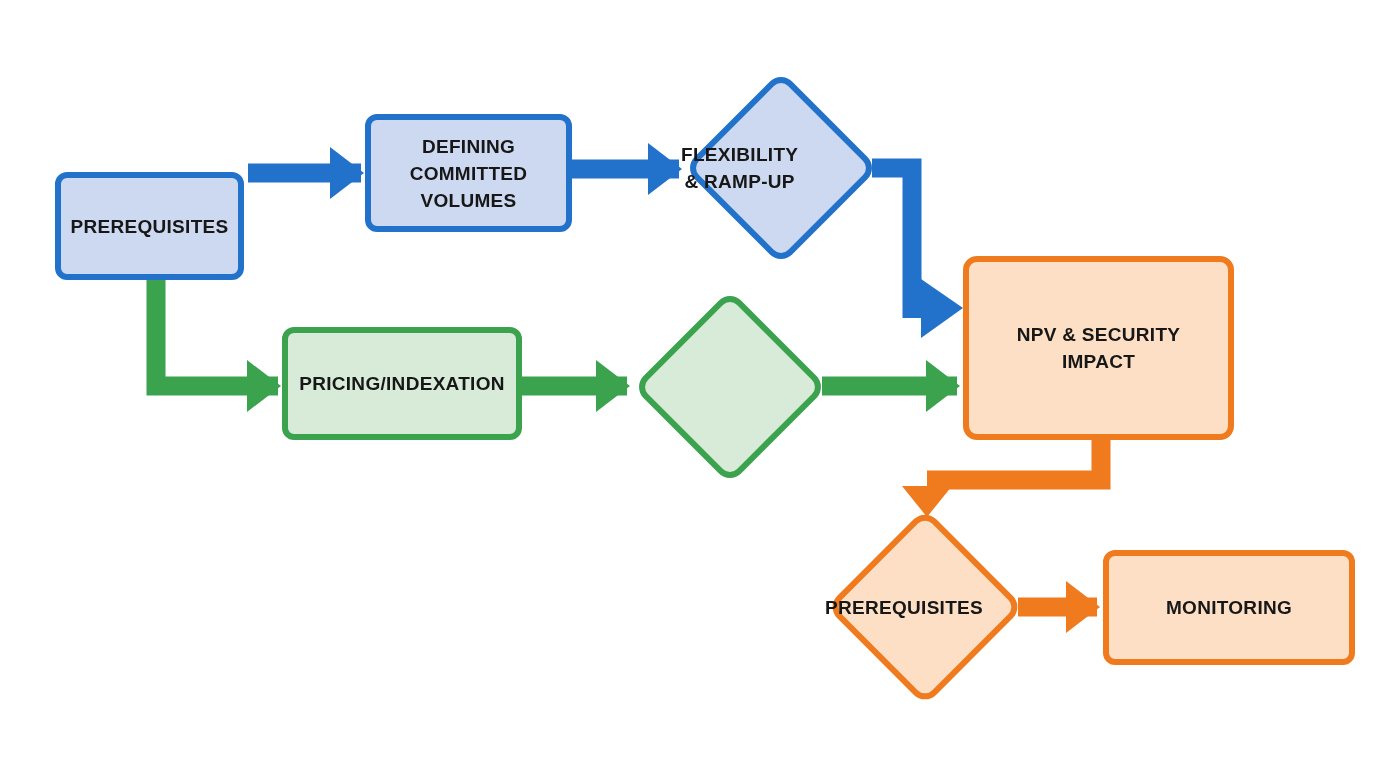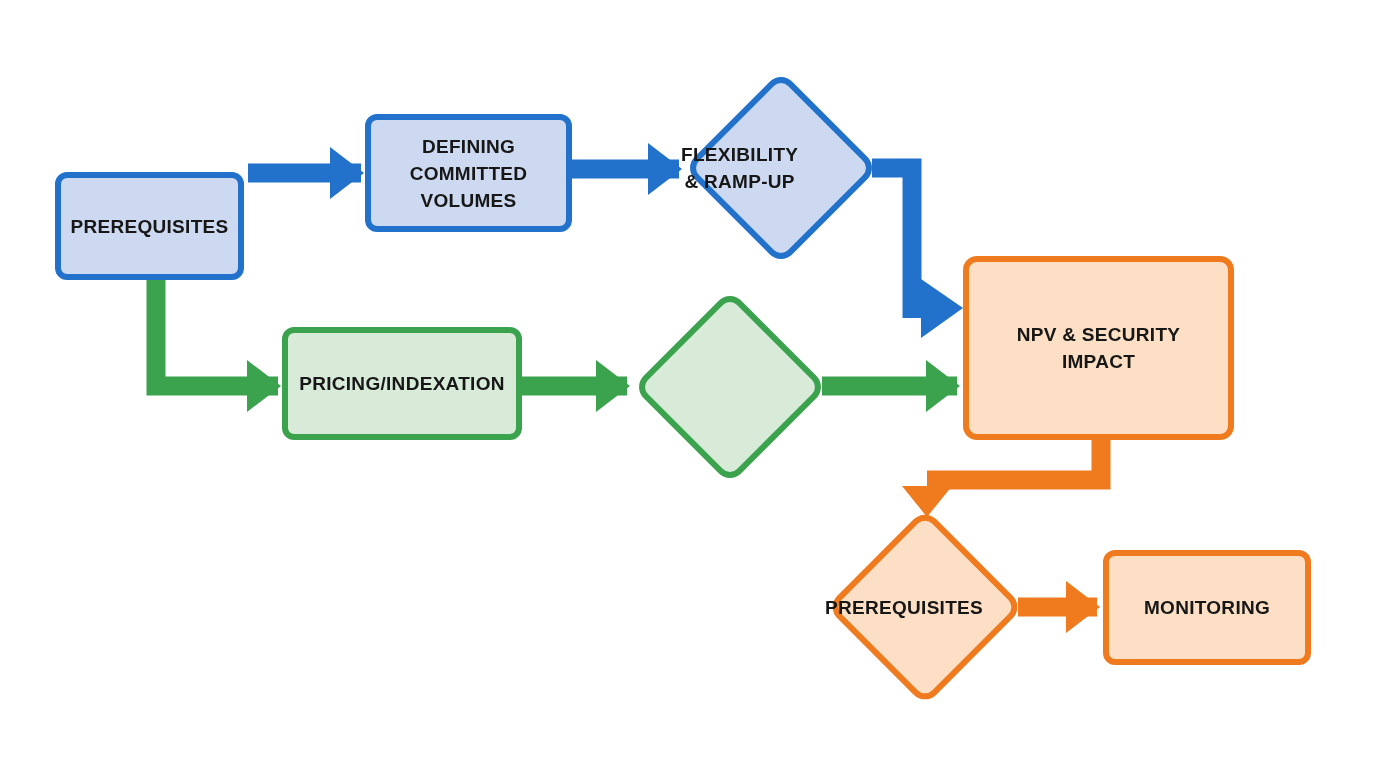--- a/index.html
+++ b/index.html
@@ -91,21 +91,21 @@
 
   <div class="node green" style="left:282px; top:327px; width:240px; height:113px;">
     <span class="lbl">PRICING/INDEXATION</span>
   </div>
 
   <div class="node orange" style="left:963px; top:256px; width:271px; height:184px; border-radius:14px;">
     <span class="lbl">NPV &amp; SECURITY
 IMPACT</span>
   </div>
 
-  <div class="node orange" style="left:1103px; top:550px; width:208px; height:115px;">
+  <div class="node orange" style="left:1103px; top:550px; width:252px; height:115px;">
     <span class="lbl">MONITORING</span>
   </div>
 
   <div class="diamond blue" style="left:712px; top:99px; width:138px; height:138px;"></div>
   <div class="float-lbl" style="left:681px; top:118px; width:200px; height:100px;">
     <span class="lbl">FLEXIBILITY
 &amp; RAMP-UP</span>
   </div>
 
   <div class="diamond green" style="left:661px; top:318px; width:138px; height:138px;"></div>

